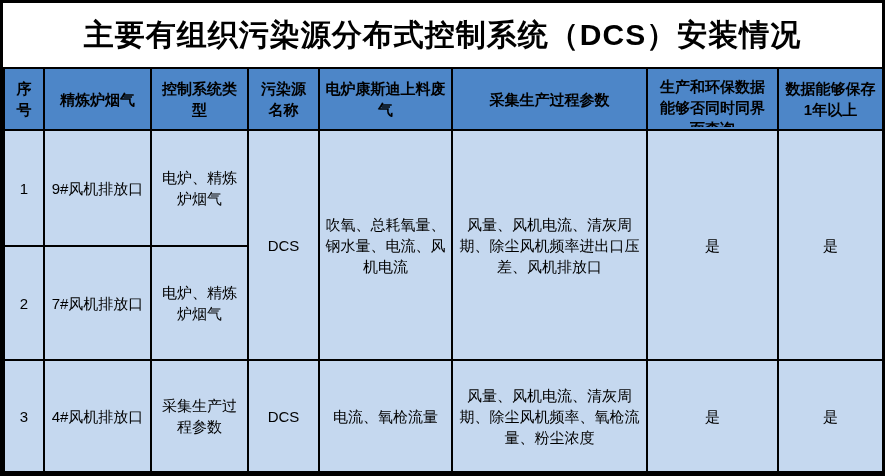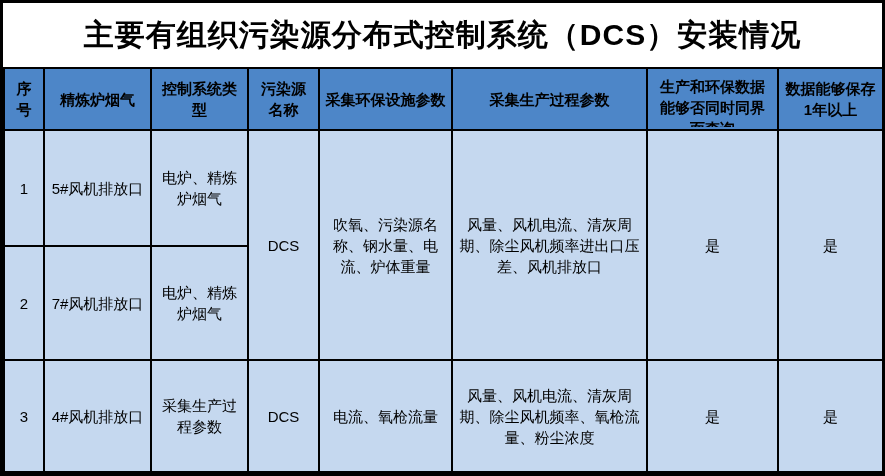--- a/index.html
+++ b/index.html
@@ -84,35 +84,35 @@
       <col style="width:195px">
       <col style="width:131px">
       <col style="width:105px">
     </colgroup>
     <thead>
       <tr class="hdr-row">
         <th>序号</th>
         <th>精炼炉烟气</th>
         <th>控制系统类型</th>
         <th>污染源名称</th>
-        <th>采集环保设施参数</th>
+        <th>电炉康斯迪上料废气</th>
         <th>采集生产过程参数</th>
         <th class="clip-cell">
           <div class="hdr-clip">生产和环保数据能够否同时同界面查询</div>
         </th>
         <th>数据能够保存1年以上</th>
       </tr>
     </thead>
     <tbody>
       <tr class="body-row-1">
         <td>1</td>
-        <td>5#风机排放口</td>
+        <td>9#风机排放口</td>
         <td>电炉、精炼炉烟气</td>
         <td rowspan="2">DCS</td>
-        <td rowspan="2">吹氧、污染源名称、钢水量、电流、炉体重量</td>
+        <td rowspan="2">吹氧、总耗氧量、钢水量、电流、风机电流</td>
         <td rowspan="2">风量、风机电流、清灰周期、除尘风机频率进出口压差、风机排放口</td>
         <td rowspan="2">是</td>
         <td rowspan="2">是</td>
       </tr>
       <tr class="body-row-2">
         <td>2</td>
         <td>7#风机排放口</td>
         <td>电炉、精炼炉烟气</td>
       </tr>
       <tr class="body-row-3">

